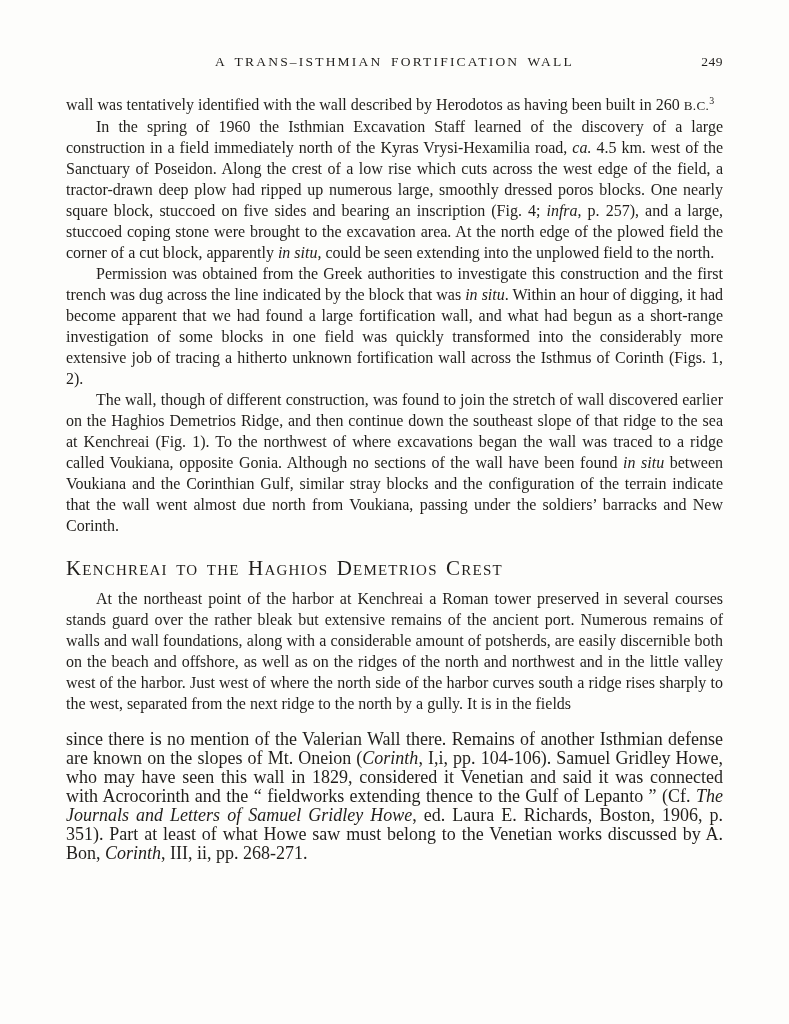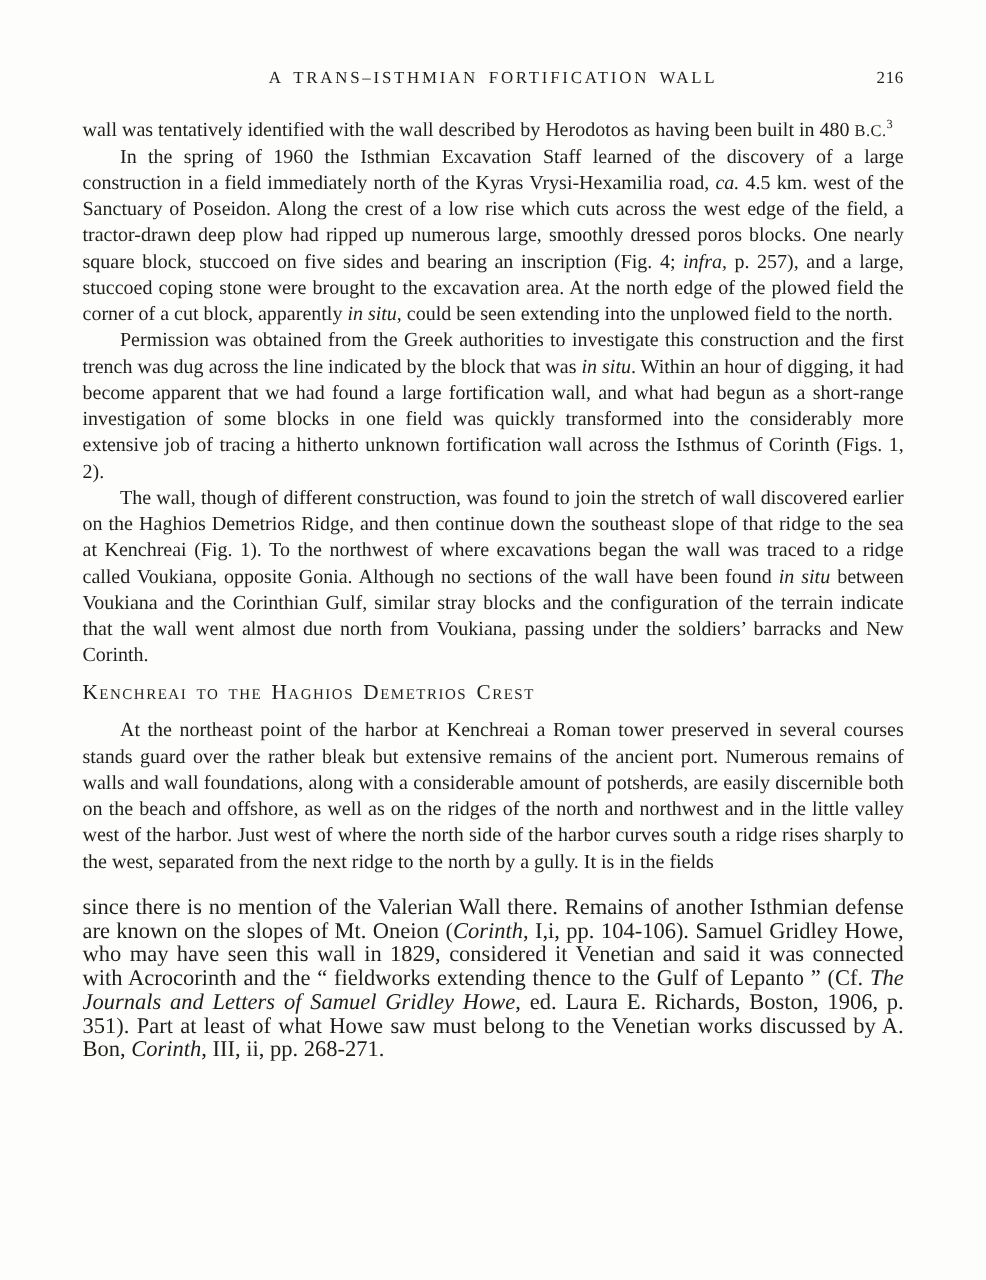--- a/index.html
+++ b/index.html
@@ -34,24 +34,24 @@
   .body-text {
     font-size: 16px;
     line-height: 21px;
     text-align: justify;
   }
   .para { text-indent: 30px; }
   .para.no-indent { text-indent: 0; }
   .section-heading {
     font-weight: normal;
     font-variant: small-caps;
-    font-size: 17px;
+    font-size: 21px;
     letter-spacing: 1.2px;
     word-spacing: 2px;
-    margin: 8px 0 9px 0;
+    margin: 21px 0 9px 0;
     text-align: left;
     line-height: 22px;
   }
   .footnotes {
     margin-top: 16px;
     font-size: 18px;
     line-height: 19px;
     text-align: justify;
   }
   .footnote.indent { text-indent: 22px; }
@@ -59,25 +59,25 @@
   .sc { font-size: 0.82em; letter-spacing: 0.4px; }
   sup { font-size: 0.62em; vertical-align: super; line-height: 0; }
 </style>
 </head>
 <body>
 
 <div class="page">
 
   <header class="running-head">
     <span class="head-title">A TRANS–ISTHMIAN FORTIFICATION WALL</span>
-    <span class="page-number">216</span>
+    <span class="page-number">249</span>
   </header>
 
   <main class="body-text">
-    <p class="para no-indent"><span>wall was tentatively identified with the wall described by Herodotos as having been built in 480 </span><span class="sc">B.C.</span><sup>3</sup></p>
+    <p class="para no-indent"><span>wall was tentatively identified with the wall described by Herodotos as having been built in 260 </span><span class="sc">B.C.</span><sup>3</sup></p>
     <p class="para"><span>In the spring of 1960 the Isthmian Excavation Staff learned of the discovery of a large construction in a field immediately north of the Kyras Vrysi-Hexamilia road, </span><span class="it">ca.</span><span> 4.5 km. west of the Sanctuary of Poseidon.  Along the crest of a low rise which cuts across the west edge of the field, a tractor-drawn deep plow had ripped up numerous large, smoothly dressed poros blocks.  One nearly square block, stuccoed on five sides and bearing an inscription (Fig. 4; </span><span class="it">infra</span><span>, p. 257), and a large, stuccoed coping stone were brought to the excavation area.  At the north edge of the plowed field the corner of a cut block, apparently </span><span class="it">in situ</span><span>, could be seen extending into the unplowed field to the north.</span></p>
     <p class="para"><span>Permission was obtained from the Greek authorities to investigate this construction and the first trench was dug across the line indicated by the block that was </span><span class="it">in situ</span><span>.  Within an hour of digging, it had become apparent that we had found a large fortification wall, and what had begun as a short-range investigation of some blocks in one field was quickly transformed into the considerably more extensive job of tracing a hitherto unknown fortification wall across the Isthmus of Corinth (Figs. 1, 2).</span></p>
     <p class="para"><span>The wall, though of different construction, was found to join the stretch of wall discovered earlier on the Haghios Demetrios Ridge, and then continue down the southeast slope of that ridge to the sea at Kenchreai (Fig. 1).  To the northwest of where excavations began the wall was traced to a ridge called Voukiana, opposite Gonia.  Although no sections of the wall have been found </span><span class="it">in situ</span><span> between Voukiana and the Corinthian Gulf, similar stray blocks and the configuration of the terrain indicate that the wall went almost due north from Voukiana, passing under the soldiers’ barracks and New Corinth.</span></p>
 
     <h2 class="section-heading">Kenchreai to the Haghios Demetrios Crest</h2>
 
     <p class="para"><span>At the northeast point of the harbor at Kenchreai a Roman tower preserved in several courses stands guard over the rather bleak but extensive remains of the ancient port.  Numerous remains of walls and wall foundations, along with a considerable amount of potsherds, are easily discernible both on the beach and offshore, as well as on the ridges of the north and northwest and in the little valley west of the harbor.  Just west of where the north side of the harbor curves south a ridge rises sharply to the west, separated from the next ridge to the north by a gully.  It is in the fields</span></p>
   </main>
 
   <footer class="footnotes">

